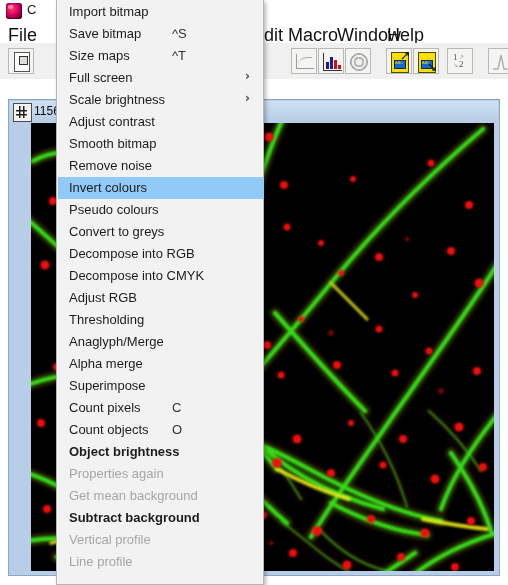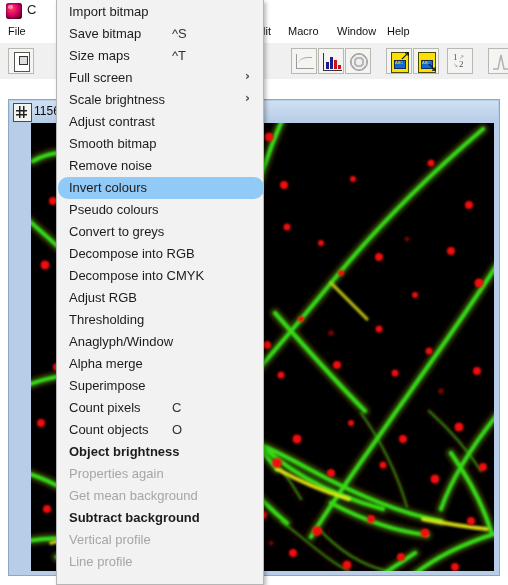--- a/index.html
+++ b/index.html
@@ -31,21 +31,21 @@
     position:absolute;left:27px;top:2px;font-size:13px;color:#1b1b1b;
     white-space:nowrap;overflow:hidden;width:40px;
   }
 
   
   #menu-bar{
     position:absolute;left:0;top:22px;width:508px;height:21px;
     background:#ffffff;
   }
   .menubar-item{
-    position:absolute;top:2px;font-size:11px;color:#111;white-space:nowrap;
+    position:absolute;top:2px;font-size:18px;color:#111;white-space:nowrap;
     padding:1px 4px;
   }
 
   
   #toolbar{
     position:absolute;left:0;top:43px;width:508px;height:36px;
     background:#f0f0f0;border-bottom:1px solid #c8c8c4;
   }
   .tbtn{
     position:absolute;top:5px;width:26px;height:26px;
@@ -430,21 +430,21 @@
       </div>
       <div class="menu-item" style="top: 111px;">
         <span class="mlabel">Adjust contrast</span>
       </div>
       <div class="menu-item" style="top: 133px;">
         <span class="mlabel">Smooth bitmap</span>
       </div>
       <div class="menu-item" style="top: 155px;">
         <span class="mlabel">Remove noise</span>
       </div>
-      <div class="menu-item selected" style="top: 177px; border-radius: 10px;">
+      <div class="menu-item selected" style="top: 177px;">
         <span class="mlabel">Invert colours</span>
       </div>
       <div class="menu-item" style="top: 199px;">
         <span class="mlabel">Pseudo colours</span>
       </div>
       <div class="menu-item" style="top: 221px; padding-left: 35px;">
         <span class="mlabel">Convert to greys</span>
       </div>
       <div class="menu-item" style="top: 243px;">
         <span class="mlabel">Decompose into RGB</span>
@@ -452,21 +452,21 @@
       <div class="menu-item" style="top: 265px;">
         <span class="mlabel">Decompose into CMYK</span>
       </div>
       <div class="menu-item" style="top: 287px;">
         <span class="mlabel">Adjust RGB</span>
       </div>
       <div class="menu-item" style="top: 309px;">
         <span class="mlabel">Thresholding</span>
       </div>
       <div class="menu-item" style="top: 331px;">
-        <span class="mlabel">Anaglyph/Window</span>
+        <span class="mlabel">Anaglyph/Merge</span>
       </div>
       <div class="menu-item" style="top: 353px;">
         <span class="mlabel">Alpha merge</span>
       </div>
       <div class="menu-item" style="top: 375px;">
         <span class="mlabel">Superimpose</span>
       </div>
       <div class="menu-item" style="top: 397px;">
         <span class="mlabel">Count pixels</span>
         <span class="maccel">C</span>

